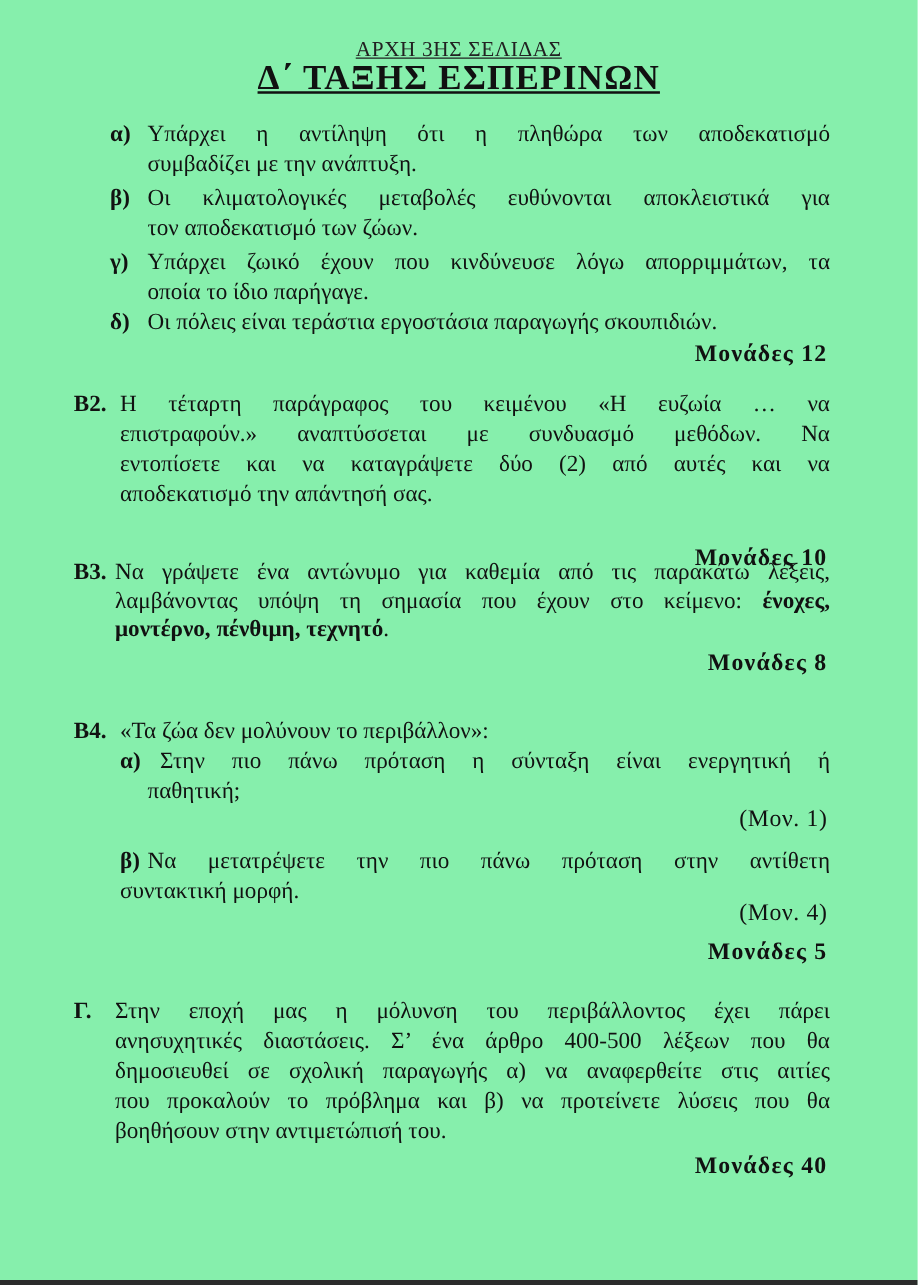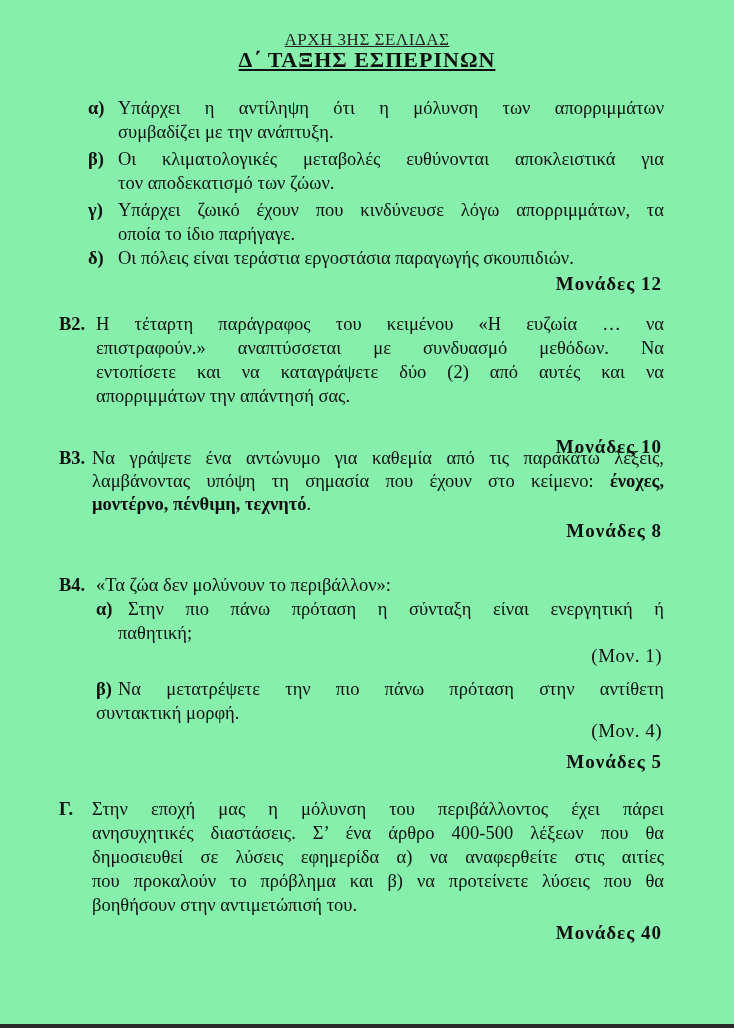--- a/index.html
+++ b/index.html
@@ -10,21 +10,21 @@
   }
   .page { position: absolute; left: 0; top: 0; width: 734px; height: 1024px; background: #86efac; }
   .bottom-bar { position: absolute; left: 0; bottom: 0; width: 734px; height: 4px; background: #2b2b2b; }
 
   .hdr1 {
     position: absolute; top: 30px; left: 0; width: 734px; text-align: center;
     font-size: 17px; text-decoration: underline; letter-spacing: 0.5px; color: #222;
   }
   .hdr2 {
     position: absolute; top: 47px; left: 0; width: 734px; text-align: center;
-    font-size: 22px; font-weight: bold; text-decoration: underline; letter-spacing: 1px;
+    font-size: 28px; font-weight: bold; text-decoration: underline; letter-spacing: 1px;
   }
   .footer {
     position: absolute; top: 963px; left: 0; width: 734px; text-align: center;
     font-size: 15px; text-decoration: underline; letter-spacing: 0.5px; color: #222;
   }
 
   .line { position: absolute; font-size: 18.5px; line-height: 24px; white-space: nowrap; }
   .just { text-align: justify; text-align-last: justify; white-space: normal; }
   .b { font-weight: bold; }
   .marks { position: absolute; right: 72px; font-size: 19px; font-weight: bold; letter-spacing: 1px; }
@@ -33,42 +33,42 @@
 </head>
 <body>
 
 <div class="page">
 
   <div class="hdr1">ΑΡΧΗ 3ΗΣ ΣΕΛΙΔΑΣ</div>
   <div class="hdr2">Δ΄ ΤΑΞΗΣ ΕΣΠΕΡΙΝΩΝ</div>
 
   <div>
     <div class="line b" style="left:88px; top:96px;">α)</div>
-    <div class="line just" style="left:118px; top:96px; width:546px;">Υπάρχει η αντίληψη ότι η μόλυνση των απορριμμάτων</div>
+    <div class="line just" style="left:118px; top:96px; width:546px;">Υπάρχει η αντίληψη ότι η πληθώρα των αποδεκατισμό</div>
     <div class="line" style="left:118px; top:120px;">συμβαδίζει με την ανάπτυξη.</div>
 
     <div class="line b" style="left:88px; top:147px;">β)</div>
     <div class="line just" style="left:118px; top:147px; width:546px;">Οι κλιματολογικές μεταβολές ευθύνονται αποκλειστικά για</div>
     <div class="line" style="left:118px; top:171px;">τον αποδεκατισμό των ζώων.</div>
 
     <div class="line b" style="left:88px; top:198px;">γ)</div>
     <div class="line just" style="left:118px; top:198px; width:546px;">Υπάρχει ζωικό έχουν που κινδύνευσε λόγω απορριμμάτων, τα</div>
     <div class="line" style="left:118px; top:222px;">οποία το ίδιο παρήγαγε.</div>
 
     <div class="line b" style="left:88px; top:246px;">δ)</div>
     <div class="line" style="left:118px; top:246px;">Οι πόλεις είναι τεράστια εργοστάσια παραγωγής σκουπιδιών.</div>
   </div>
   <div class="marks" style="top:273px;">Μονάδες 12</div>
 
   <div>
     <div class="line b" style="left:59px; top:312px;">Β2.</div>
     <div class="line just" style="left:96px; top:312px; width:568px;">Η τέταρτη παράγραφος του κειμένου «Η ευζωία … να</div>
     <div class="line just" style="left:96px; top:336px; width:568px;">επιστραφούν.» αναπτύσσεται με συνδυασμό μεθόδων. Να</div>
     <div class="line just" style="left:96px; top:360px; width:568px;">εντοπίσετε και να καταγράψετε δύο (2) από αυτές και να</div>
-    <div class="line" style="left:96px; top:384px;">απορριμμάτων την απάντησή σας.</div>
+    <div class="line" style="left:96px; top:384px;">αποδεκατισμό την απάντησή σας.</div>
     <div class="marks" style="top:436px;">Μονάδες 10</div>
   </div>
 
   <div>
     <div class="line b" style="left:59px; top:446px; top:446px;">Β3.</div>
     <div class="line just" style="left:92px; top:446px; width:572px;">Να γράψετε ένα αντώνυμο για καθεμία από τις παρακάτω λέξεις,</div>
     <div class="line just" style="left:92px; top:469px; width:572px;"><span>λαμβάνοντας υπόψη τη σημασία που έχουν στο κείμενο:</span> <b>ένοχες,</b></div>
     <div class="line" style="left:92px; top:492px;"><b>μοντέρνο, πένθιμη, τεχνητό</b><span>.</span></div>
     <div class="marks" style="top:520px;text-align:center;">Μονάδες 8</div>
   </div>
@@ -85,20 +85,20 @@
     <div class="line just" style="left:118px; top:677px; width:546px;">Να μετατρέψετε την πιο πάνω πρόταση στην αντίθετη</div>
     <div class="line" style="left:96px; top:701px;">συντακτική μορφή.</div>
     <div class="mov" style="top:720px;margin-left:36px;">(Μον. 4)</div>
     <div class="marks" style="top:751px;">Μονάδες 5</div>
   </div>
 
   <div>
     <div class="line b" style="left:59px; top:797px;">Γ.</div>
     <div class="line just" style="left:92px; top:797px; width:572px;">Στην εποχή μας η μόλυνση του περιβάλλοντος έχει πάρει</div>
     <div class="line just" style="left:92px; top:821px; width:572px;">ανησυχητικές διαστάσεις. Σ’ ένα άρθρο 400-500 λέξεων που θα</div>
-    <div class="line just" style="left:92px; top:845px; width:572px;">δημοσιευθεί σε λύσεις εφημερίδα α) να αναφερθείτε στις αιτίες</div>
+    <div class="line just" style="left:92px; top:845px; width:572px;">δημοσιευθεί σε σχολική παραγωγής α) να αναφερθείτε στις αιτίες</div>
     <div class="line just" style="left:92px; top:869px; width:572px;">που προκαλούν το πρόβλημα και β) να προτείνετε λύσεις που θα</div>
     <div class="line" style="left:92px; top:893px;">βοηθήσουν στην αντιμετώπισή του.</div>
     <div class="marks" style="top:922px;">Μονάδες 40</div>
   </div>
 
 </div>
 <div class="bottom-bar"></div>
 
 </body></html>

